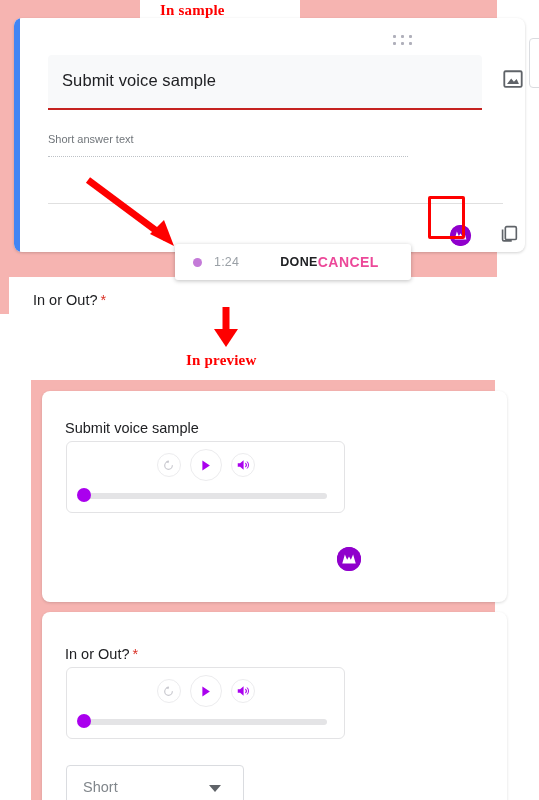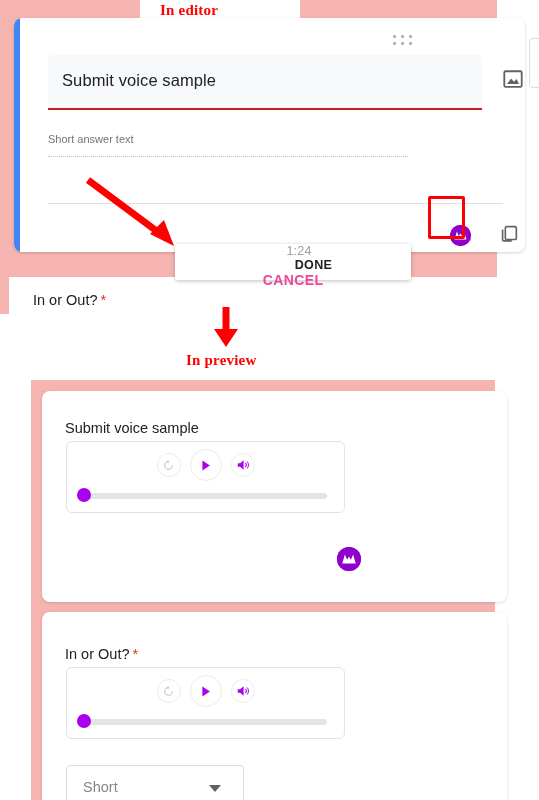--- a/index.html
+++ b/index.html
@@ -204,21 +204,20 @@
     position: absolute;
     left: 175px;
     top: 244px;
     width: 236px;
     height: 36px;
     background: #ffffff;
     border-radius: 3px;
     box-shadow: 0 1px 4px rgba(0,0,0,0.25);
     display: flex;
     align-items: center;
-    flex-direction: column;
   }
   .record-dot {
     width: 9px;
     height: 9px;
     border-radius: 50%;
     background: #c47ad8;
     margin-left: 18px;
   }
   .record-time {
     margin-left: 12px;
@@ -510,21 +509,21 @@
   <div class="mini-pink-bar"></div>
   <div class="inout-editor-label">
     <span>In or Out?</span><span class="req">*</span>
   </div>
 
   <svg class="arrow-down" style="left:206px; top:305px;" width="40" height="44" viewBox="0 0 40 44">
     <line x1="20" y1="2" x2="20" y2="28" stroke="#fe0000" stroke-width="7"></line>
     <path d="M20 42 L8 24 L32 24 Z" fill="#fe0000"></path>
   </svg>
   <div class="ann-in-preview">In preview</div>
-  <div class="ann-in-editor">In editor</div>
+  <div class="ann-in-editor">In sample</div>
 
   <div class="preview-frame"></div>
   <div class="preview-gap-white"></div>
 
   <div class="preview-card-a"></div>
 
   <div class="pv-q-label" style="left:65px; top:420px;">
     <span>Submit voice sample</span>
   </div>
 

